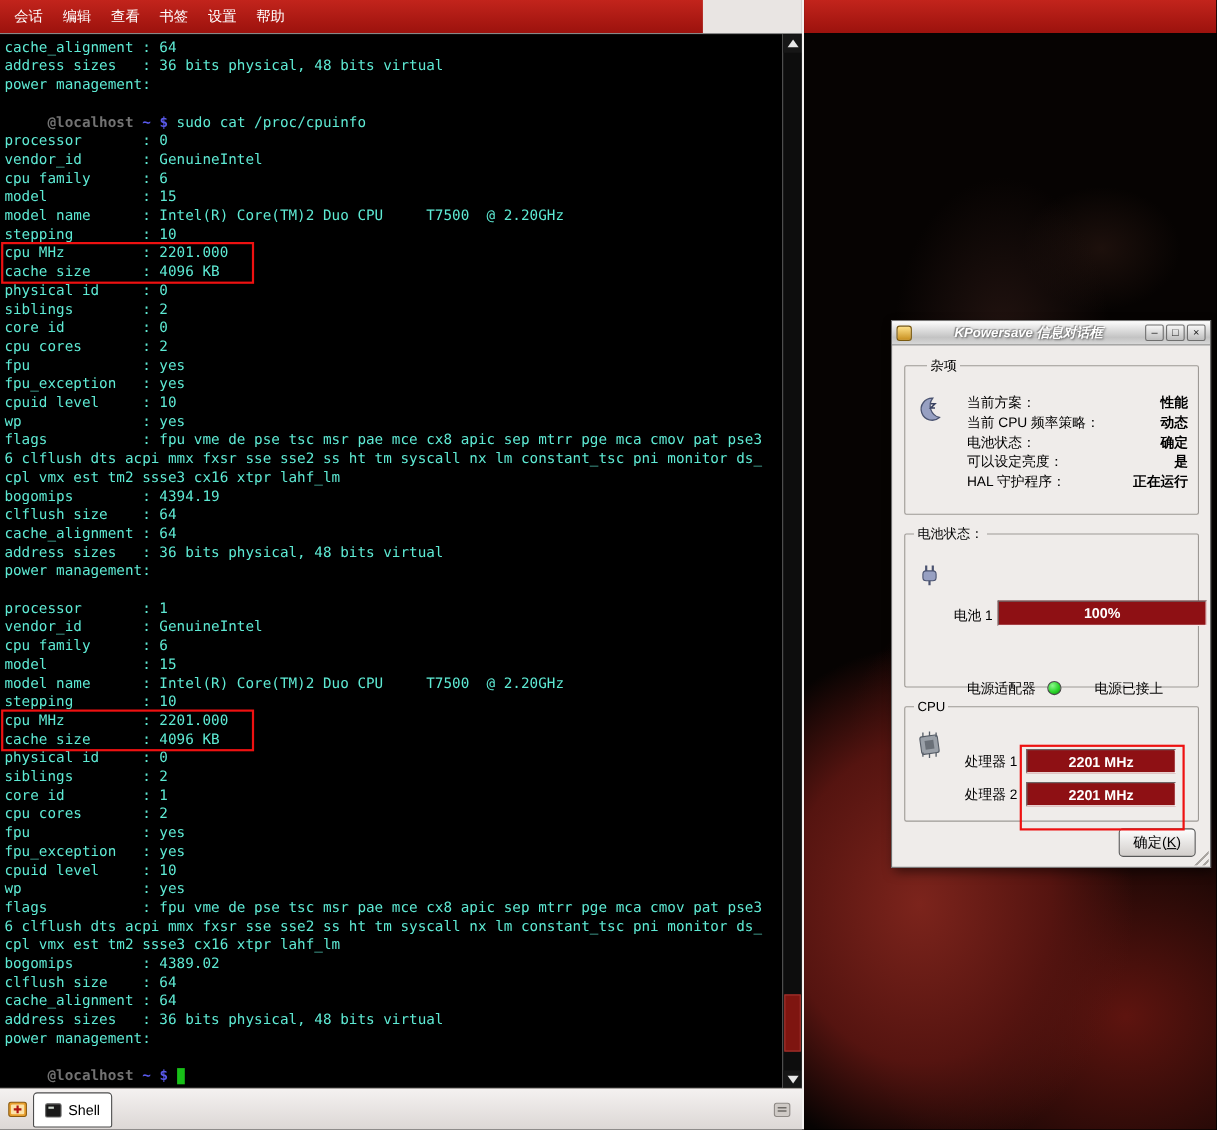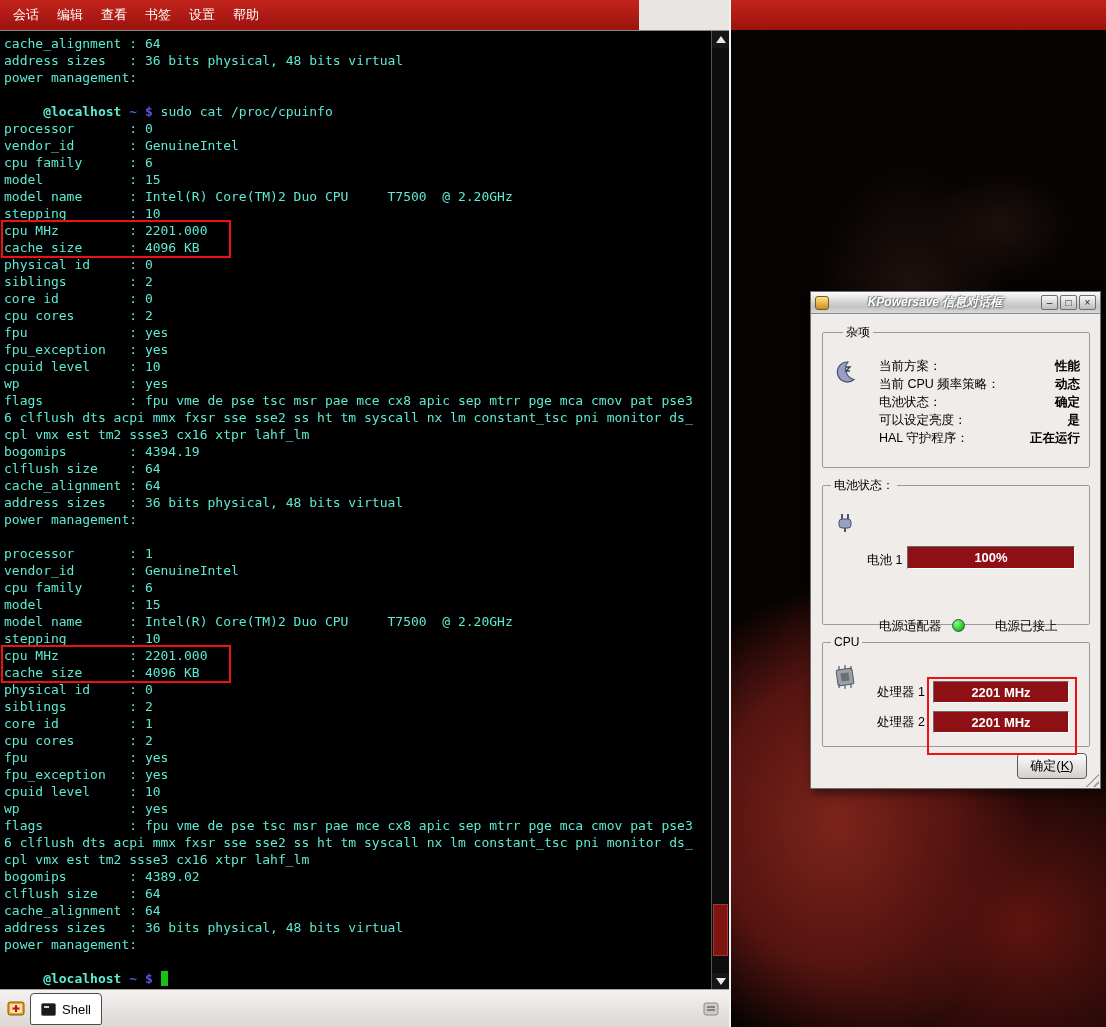--- a/index.html
+++ b/index.html
@@ -18,21 +18,21 @@
   }
   .menu-item { color:#fff; font-size:13px; padding:0 9px; height:100%; display:flex; align-items:center; cursor:default; }
 
   .terminal-frame { position:absolute; left:0; top:30px; width:729px; height:959px; background:#000; border-top:1px solid #888; }
   .terminal {
     position:absolute; left:4px; top:4px; width:704px; height:951px; margin:0; overflow:hidden;
     font-family:"DejaVu Sans Mono", monospace; font-size:13px; line-height:17px; color:#b9b9b9;
   }
   .tline { height:17px; white-space:pre; }
   .c-fg { color:#5eead4; }
-  .c-green { color:#5eead4; font-weight:bold; }
+  .c-green { color:#737373; font-weight:bold; }
   .c-blue { color:#5858e8; font-weight:bold; }
   .c-cursor { background:#18c018; color:#18c018; }
 
   .scrollbar { position:absolute; right:0; top:0; width:18px; height:959px; background:#0d0d0d; border-left:1px solid #555; }
   .sb-btn { position:absolute; left:0; width:18px; height:17px; background:#161616; display:flex; align-items:center; justify-content:center; }
   .sb-btn.up { top:0; }
   .sb-btn.down { bottom:0; }
   .tri-up { width:0; height:0; border-left:5px solid transparent; border-right:5px solid transparent; border-bottom:7px solid #e8e8e8; }
   .tri-down { width:0; height:0; border-left:5px solid transparent; border-right:5px solid transparent; border-top:7px solid #e8e8e8; }
   .sb-thumb { position:absolute; left:1px; width:15px; top:873px; height:52px; background:#7e1510; border:1px solid #a43530; }
@@ -103,21 +103,21 @@
   .mrow { display:flex; justify-content:space-between; align-items:center; height:18px; font-size:12.5px; }
   .mrow .ml { color:#000; }
   .mrow .mv { color:#000; font-weight:bold; }
 
   .blabel { position:absolute; font-size:12.5px; color:#000; }
   .pframe {
     position:absolute; border:1px solid; border-color:#6b6b6b #fdfdfd #fdfdfd #6b6b6b;
     background:#8e1014; display:flex; align-items:center; justify-content:center;
   }
   .pframe span { color:#fff; font-weight:bold; font-size:13px; }
-  .batt-bar { left:84px; top:52px; width:168px; height:23px; }
+  .batt-bar { left:84px; top:52px; width:190px; height:23px; }
   .led { position:absolute; left:129px; top:125px; width:13px; height:13px; border-radius:50%;
          background:radial-gradient(circle at 35% 30%, #8cf78c, #2bd42b 55%, #0a8f0a); border:1px solid #4a4a4a; }
 
   .cpu-rows { position:absolute; left:54px; top:28px; right:8px; }
   .cpu-row { display:flex; align-items:center; height:30px; }
   .cpu-label { width:56px; font-size:12.5px; color:#000; }
   .cpu-bar { position:relative; width:136px; height:22px; border:1px solid; border-color:#6b6b6b #fdfdfd #fdfdfd #6b6b6b;
              background:#8e1014; display:flex; align-items:center; justify-content:center; }
   .cpu-bar span { color:#fff; font-weight:bold; font-size:13px; }
   .hl3 { left:104px; top:28px; width:150px; height:78px; }

